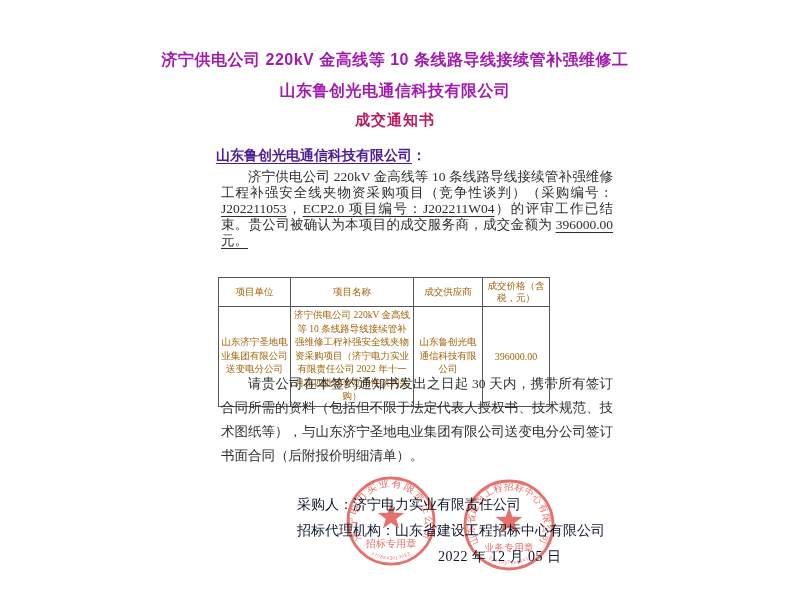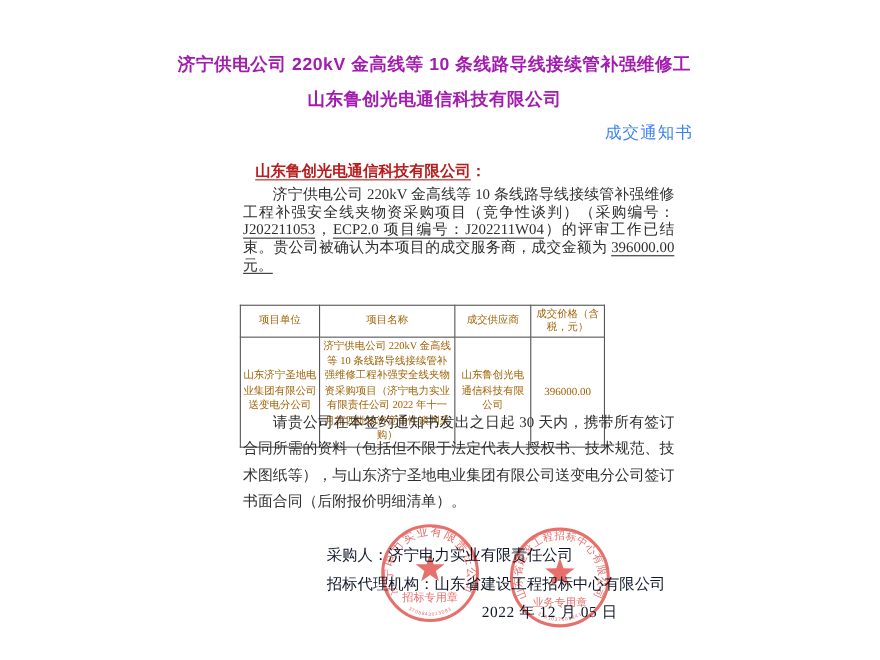--- a/index.html
+++ b/index.html
@@ -8,27 +8,27 @@
     font-family:"Liberation Serif","DejaVu Serif",serif;color:#333;
   }
   .page{position:relative;width:800px;height:600px;background:#fff;}
 
   .doc-title{
     position:absolute;top:44px;left:160px;width:470px;text-align:center;
     font-family:"Liberation Sans","DejaVu Sans",sans-serif;
     font-weight:bold;font-size:16px;line-height:31px;color:#a21caf;letter-spacing:.5px;
   }
   .doc-subtitle{
-    position:absolute;top:111px;left:160px;width:470px;text-align:right;
+    position:absolute;top:111px;left:160px;width:470px;text-align:center;
     font-family:"Liberation Sans","DejaVu Sans",sans-serif;
-    font-weight:normal;font-size:15px;color:#3b82f6;letter-spacing:1px;
+    font-weight:bold;font-size:15px;color:#be185d;letter-spacing:1px;
   }
   .salutation{
-    position:absolute;top:147px;left:232px;margin:0;
-    font-size:14px;color:#b91c1c;font-weight:bold;
+    position:absolute;top:147px;left:216px;margin:0;
+    font-size:14px;color:#4c1d95;font-weight:bold;
   }
   .para{
     position:absolute;left:221px;width:392px;margin:0;
     font-size:13.5px;line-height:16px;text-align:justify;color:#2e2e2e;
     text-indent:27px;
   }
   .para-award{top:169px;}
   .para-sign{top:372px;line-height:24px;}
   .u{text-decoration:underline;text-underline-offset:3px;}
 

